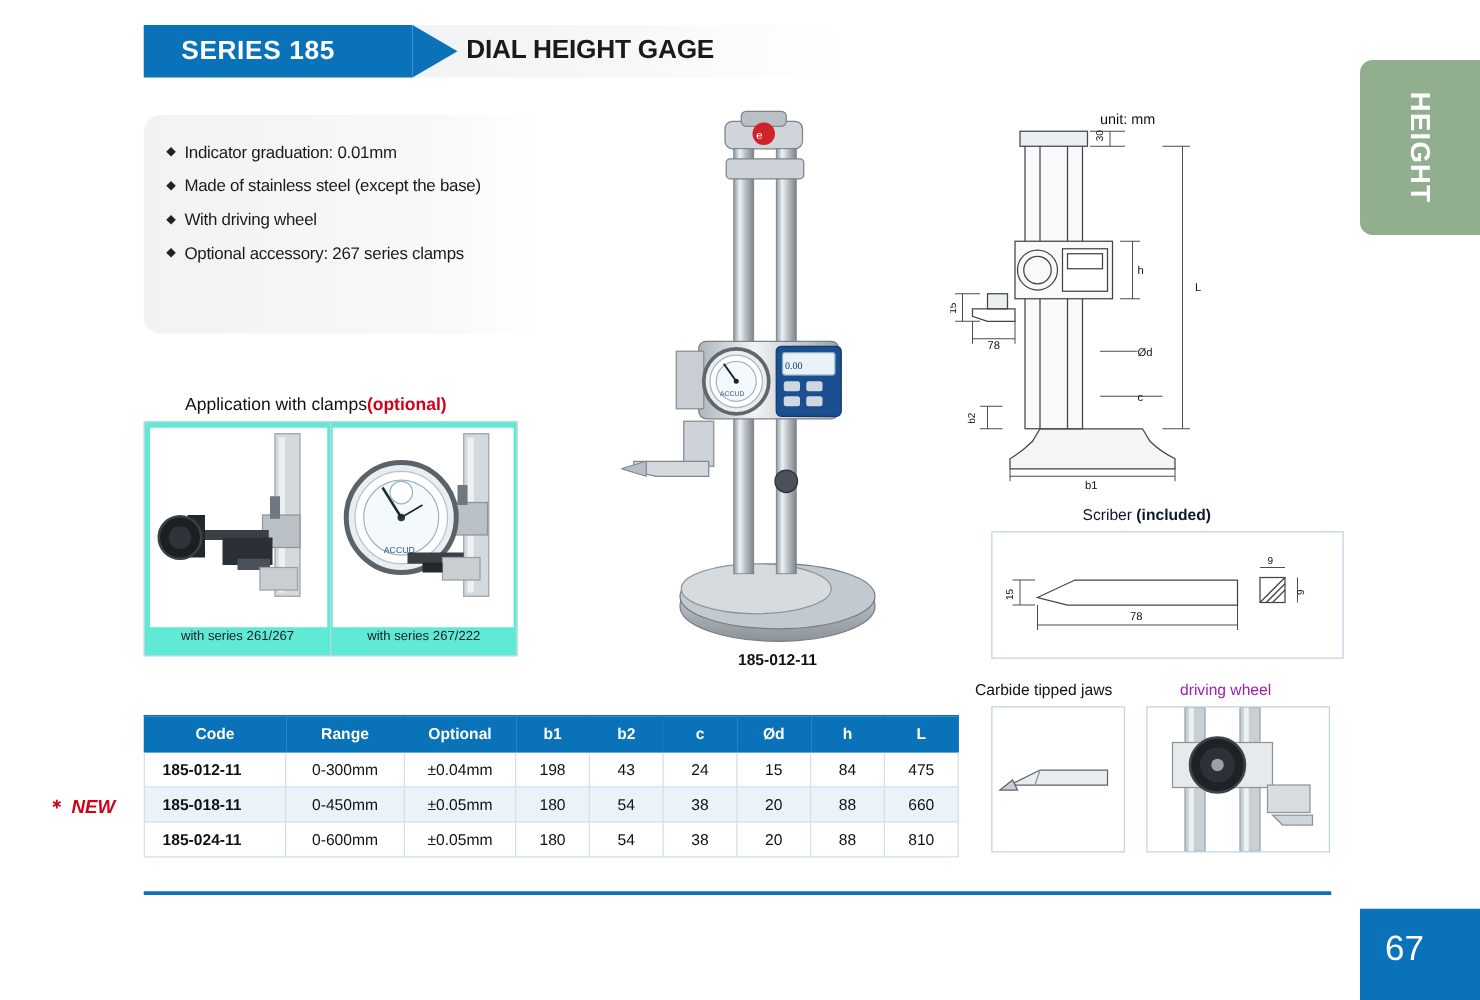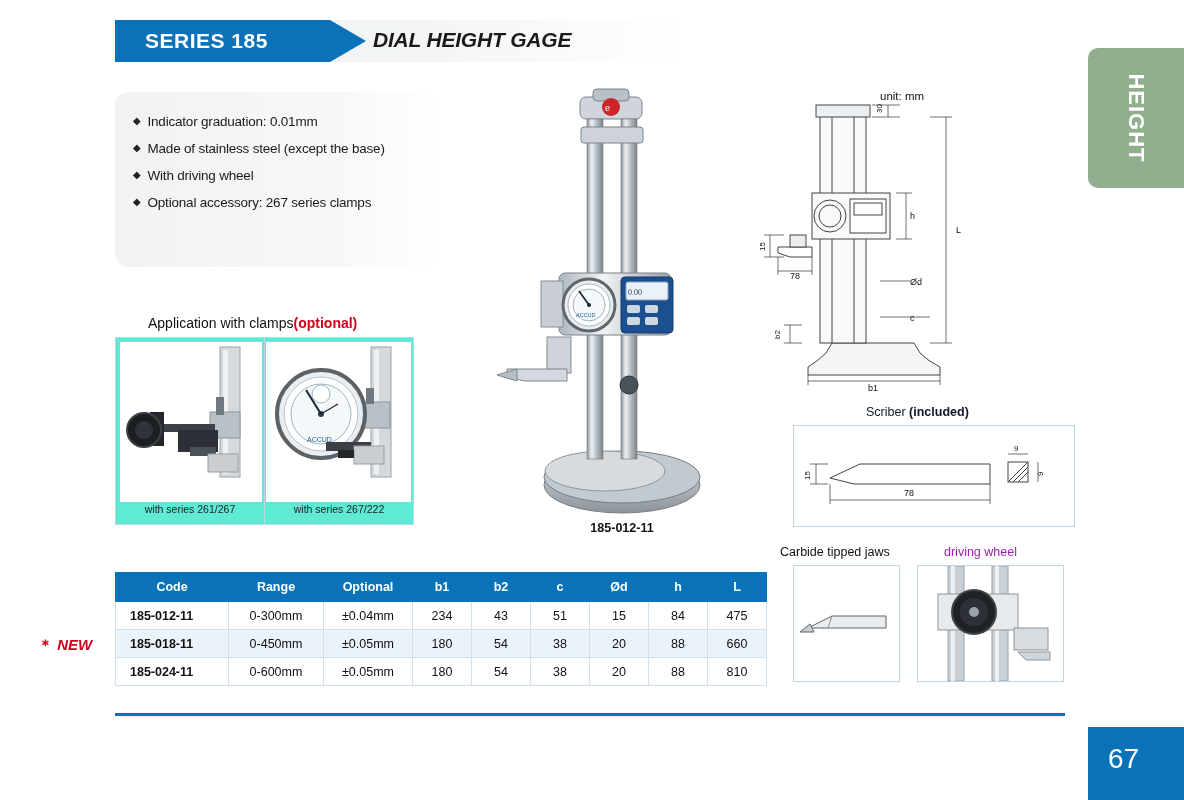--- a/index.html
+++ b/index.html
@@ -10,21 +10,21 @@
   .page{position:absolute;inset:0;}
 
   
   .header{position:absolute;left:115px;top:20px;width:570px;height:42px;}
   .hdr-grey{position:absolute;left:0;top:0;width:570px;height:42px;
     background:linear-gradient(to right,#eceff1 0%,#f4f6f7 60%,#ffffff 100%);}
   .hdr-blue{position:absolute;left:0;top:0;width:215px;height:42px;background:#0a72b9;}
   .hdr-arrow{position:absolute;left:215px;top:0;width:0;height:0;
     border-top:21px solid transparent;border-bottom:21px solid transparent;border-left:36px solid #0a72b9;}
   .hdr-series{position:absolute;left:30px;top:9px;color:#fff;font-size:21px;font-weight:bold;letter-spacing:.5px;}
-  .hdr-title{position:absolute;left:258px;top:8px;color:#1a1a1a;font-size:21px;font-weight:bold;letter-spacing:-.2px;font-style:italic;}
+  .hdr-title{position:absolute;left:258px;top:8px;color:#1a1a1a;font-size:21px;font-weight:bold;letter-spacing:-.2px;}
 
   
   .sidetab{position:absolute;left:1088px;top:48px;width:96px;height:140px;background:#91ae8f;
     border-top-left-radius:10px;border-bottom-left-radius:10px;}
   .sidetab span{position:absolute;left:50%;top:50%;
     transform:translate(-50%,-50%) rotate(90deg);color:#fff;font-size:22px;font-weight:bold;letter-spacing:1px;white-space:nowrap;}
 
   
   .features{position:absolute;left:115px;top:92px;width:325px;height:175px;
     background:linear-gradient(to right,#f1f2f4 0%,#f7f8f9 70%,#ffffff 100%);
@@ -342,23 +342,23 @@
           <th style="width:56px">Ød</th>
           <th style="width:56px">h</th>
           <th style="width:56px">L</th>
         </tr>
       </thead>
       <tbody>
         <tr>
           <td class="code">185-012-11</td>
           <td>0-300mm</td>
           <td>±0.04mm</td>
-          <td>234</td>
+          <td>198</td>
           <td>43</td>
-          <td>51</td>
+          <td>24</td>
           <td>15</td>
           <td>84</td>
           <td>475</td>
         </tr>
         <tr>
           <td class="code">185-018-11</td>
           <td>0-450mm</td>
           <td>±0.05mm</td>
           <td>180</td>
           <td>54</td>

